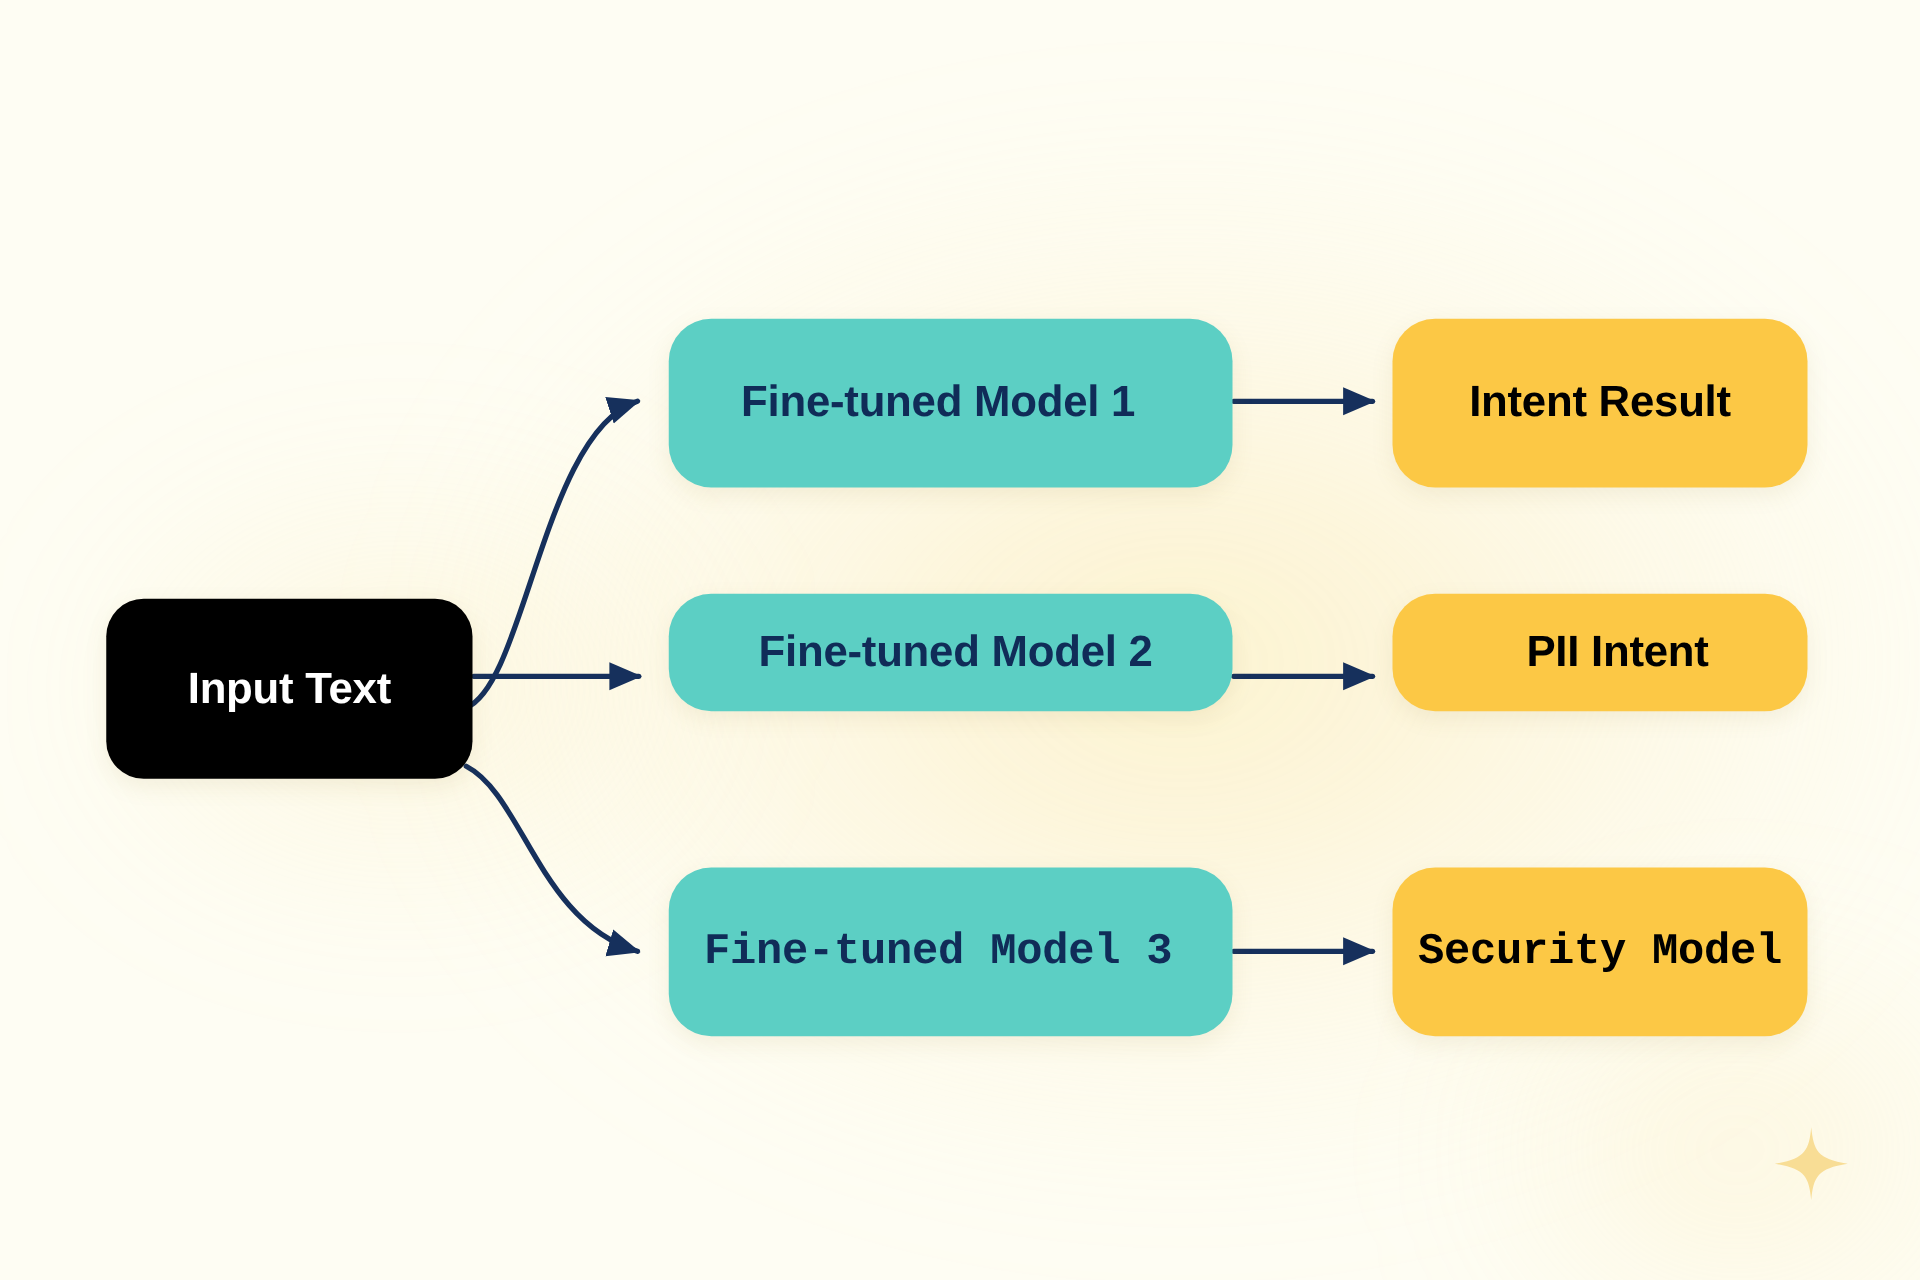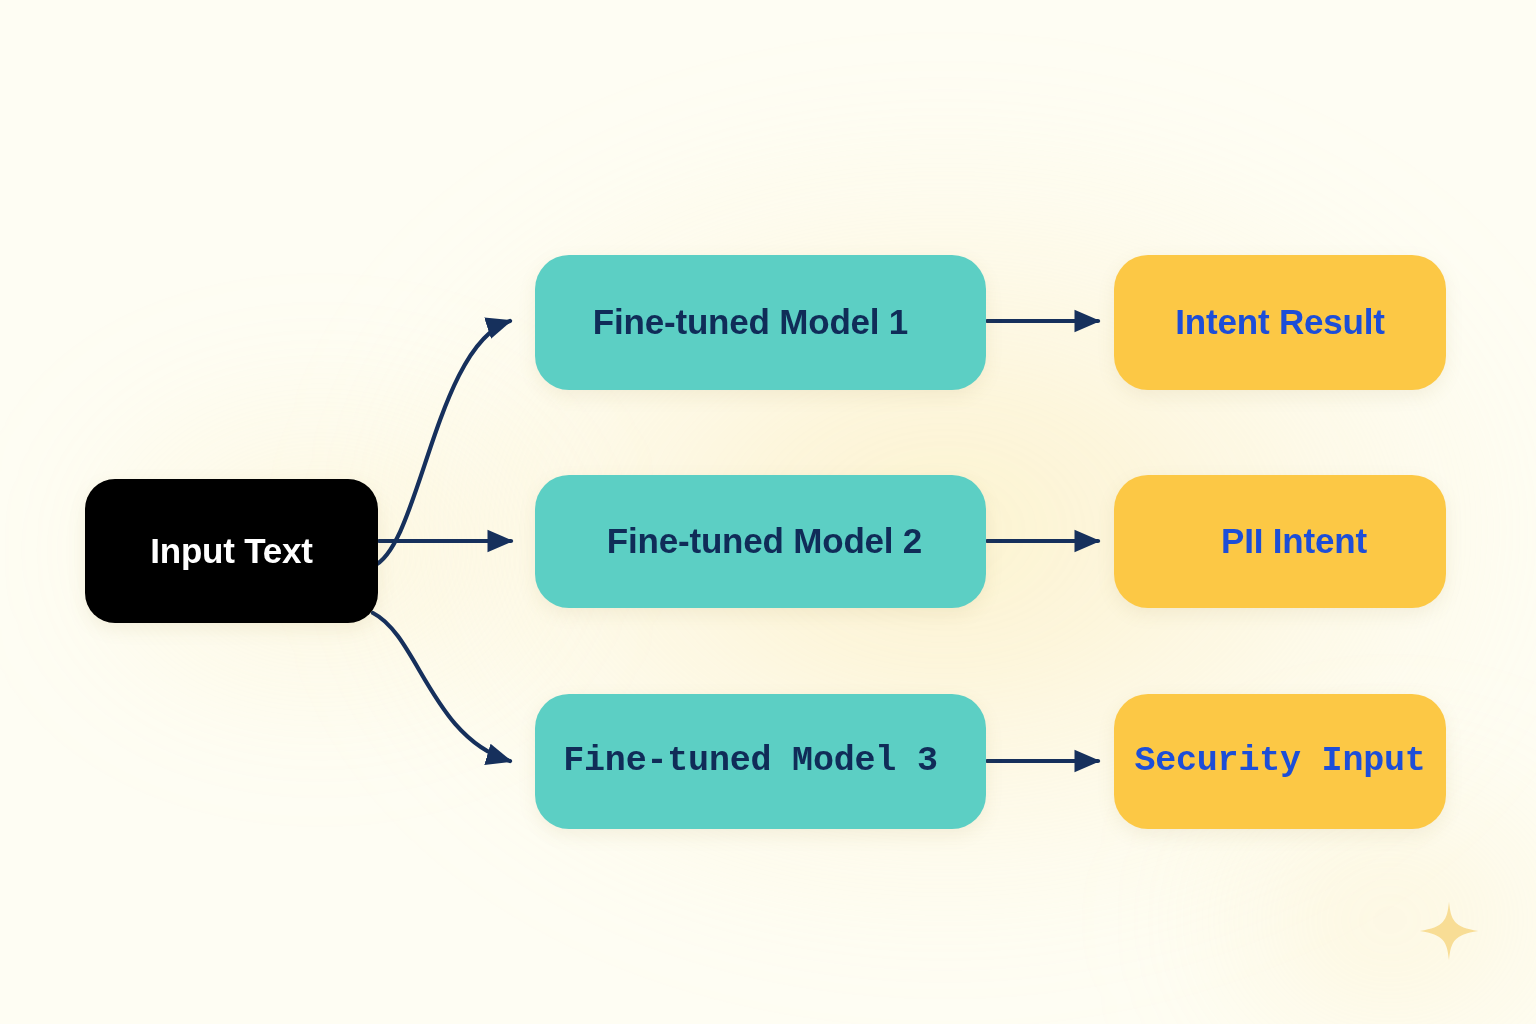--- a/index.html
+++ b/index.html
@@ -91,26 +91,26 @@
     transform: translateX(-10px);
   }
 
   
   .node-result {
     left: 1114px;
     width: 332px;
     background: #fcc845;
   }
   .node-result .node-label {
-    color: #1d4ed8;
+    color: #000000;
     font-size: 35px;
   }
 
   .row1 { top: 255px; height: 135px; }
-  .row2 { top: 475px; height: 133px; padding-left: 28px; }
+  .row2 { top: 475px; height: 94px; padding-left: 28px; }
   .row3 { top: 694px; height: 135px; font-family: Liberation Mono, monospace; }
 
   .sparkle {
     position: absolute;
     left: 1418px;
     top: 900px;
     width: 62px;
     height: 62px;
     pointer-events: none;
   }
@@ -158,20 +158,20 @@
     <span class="node-label">Fine-tuned Model 3</span>
   </div>
 
   <div class="node node-result row1">
     <span class="node-label">Intent Result</span>
   </div>
   <div class="node node-result row2">
     <span class="node-label">PII Intent</span>
   </div>
   <div class="node node-result row3">
-    <span class="node-label">Security Input</span>
+    <span class="node-label">Security Model</span>
   </div>
 
   <svg class="sparkle" viewBox="0 0 100 100">
     <path d="M50 3 C53 33 58 44 97 50 C58 56 53 67 50 97 C47 67 42 56 3 50 C42 44 47 33 50 3 Z" fill="#f8dd95"></path>
   </svg>
 
 </div>
 
 </body></html>

